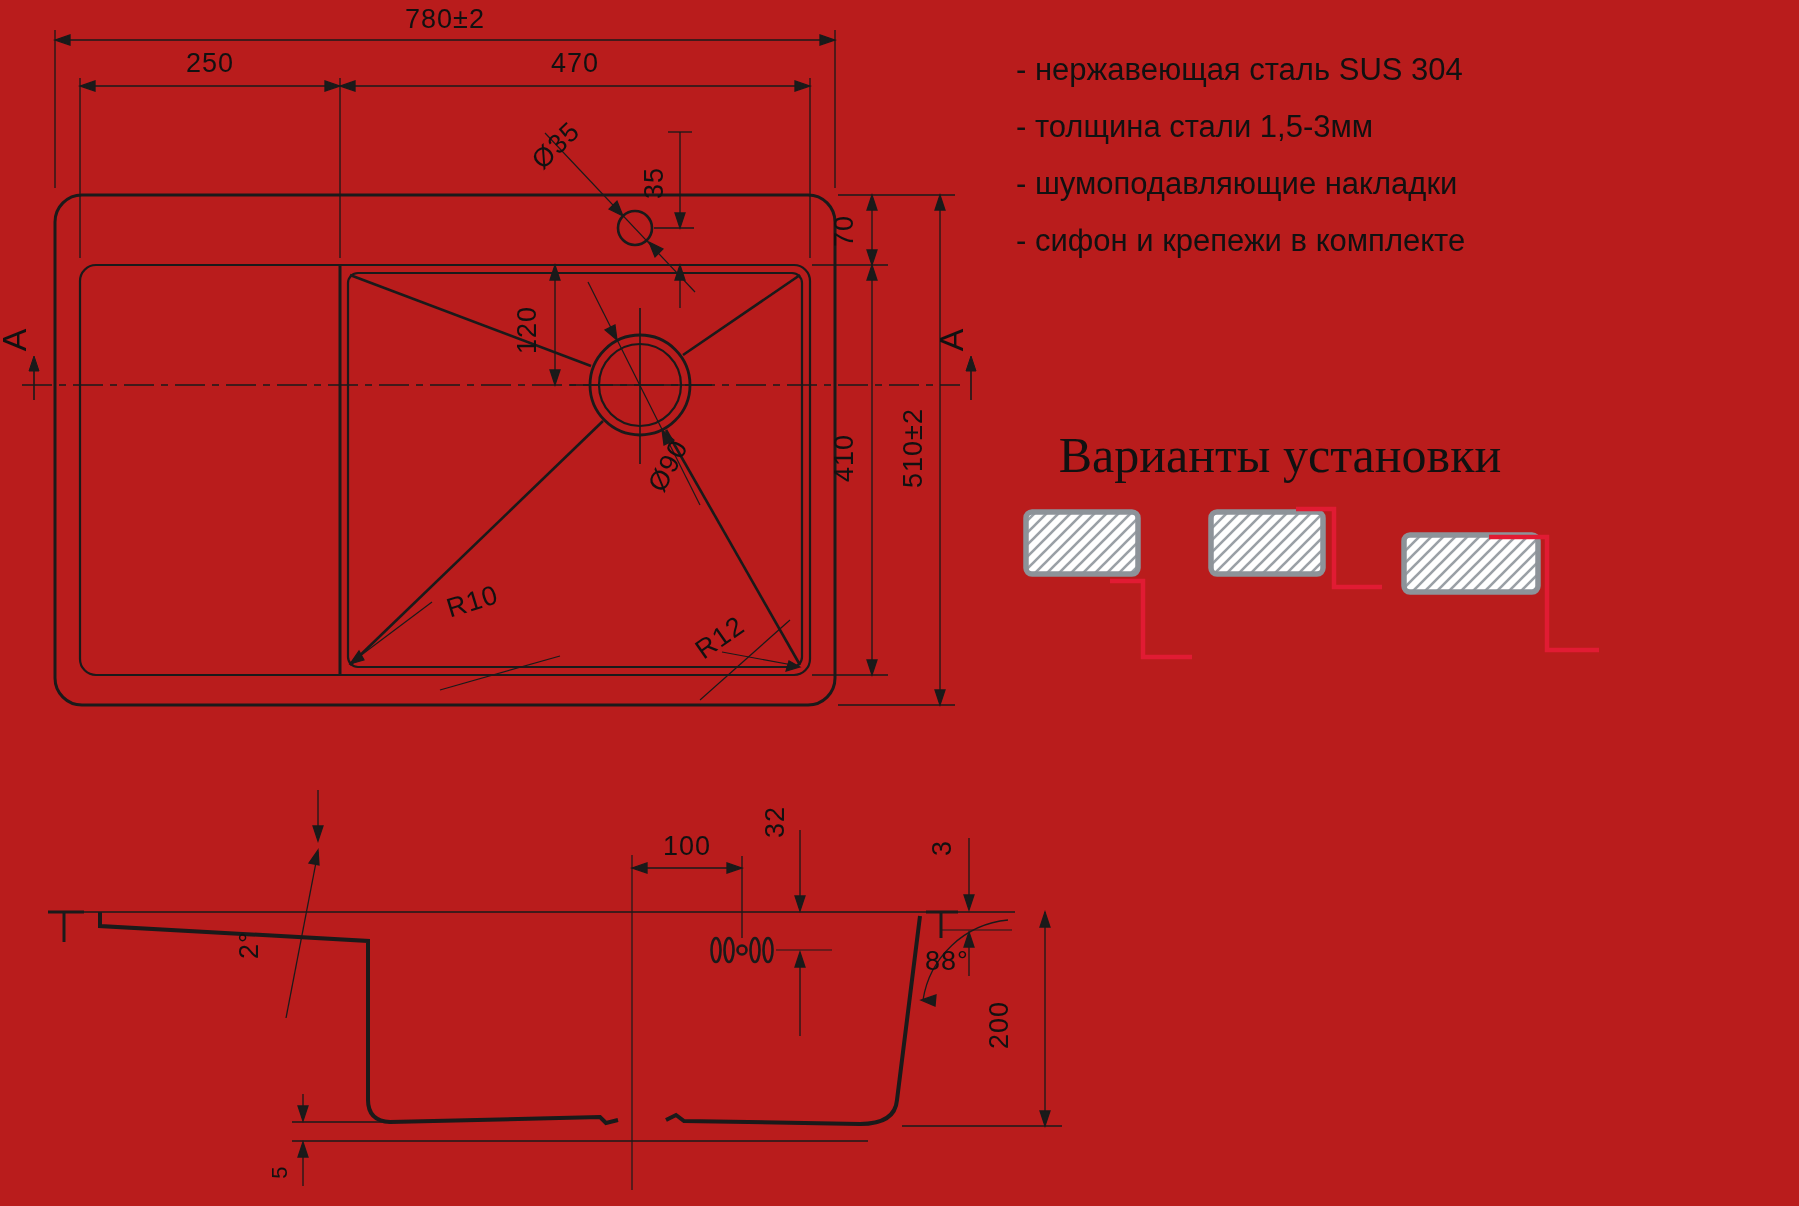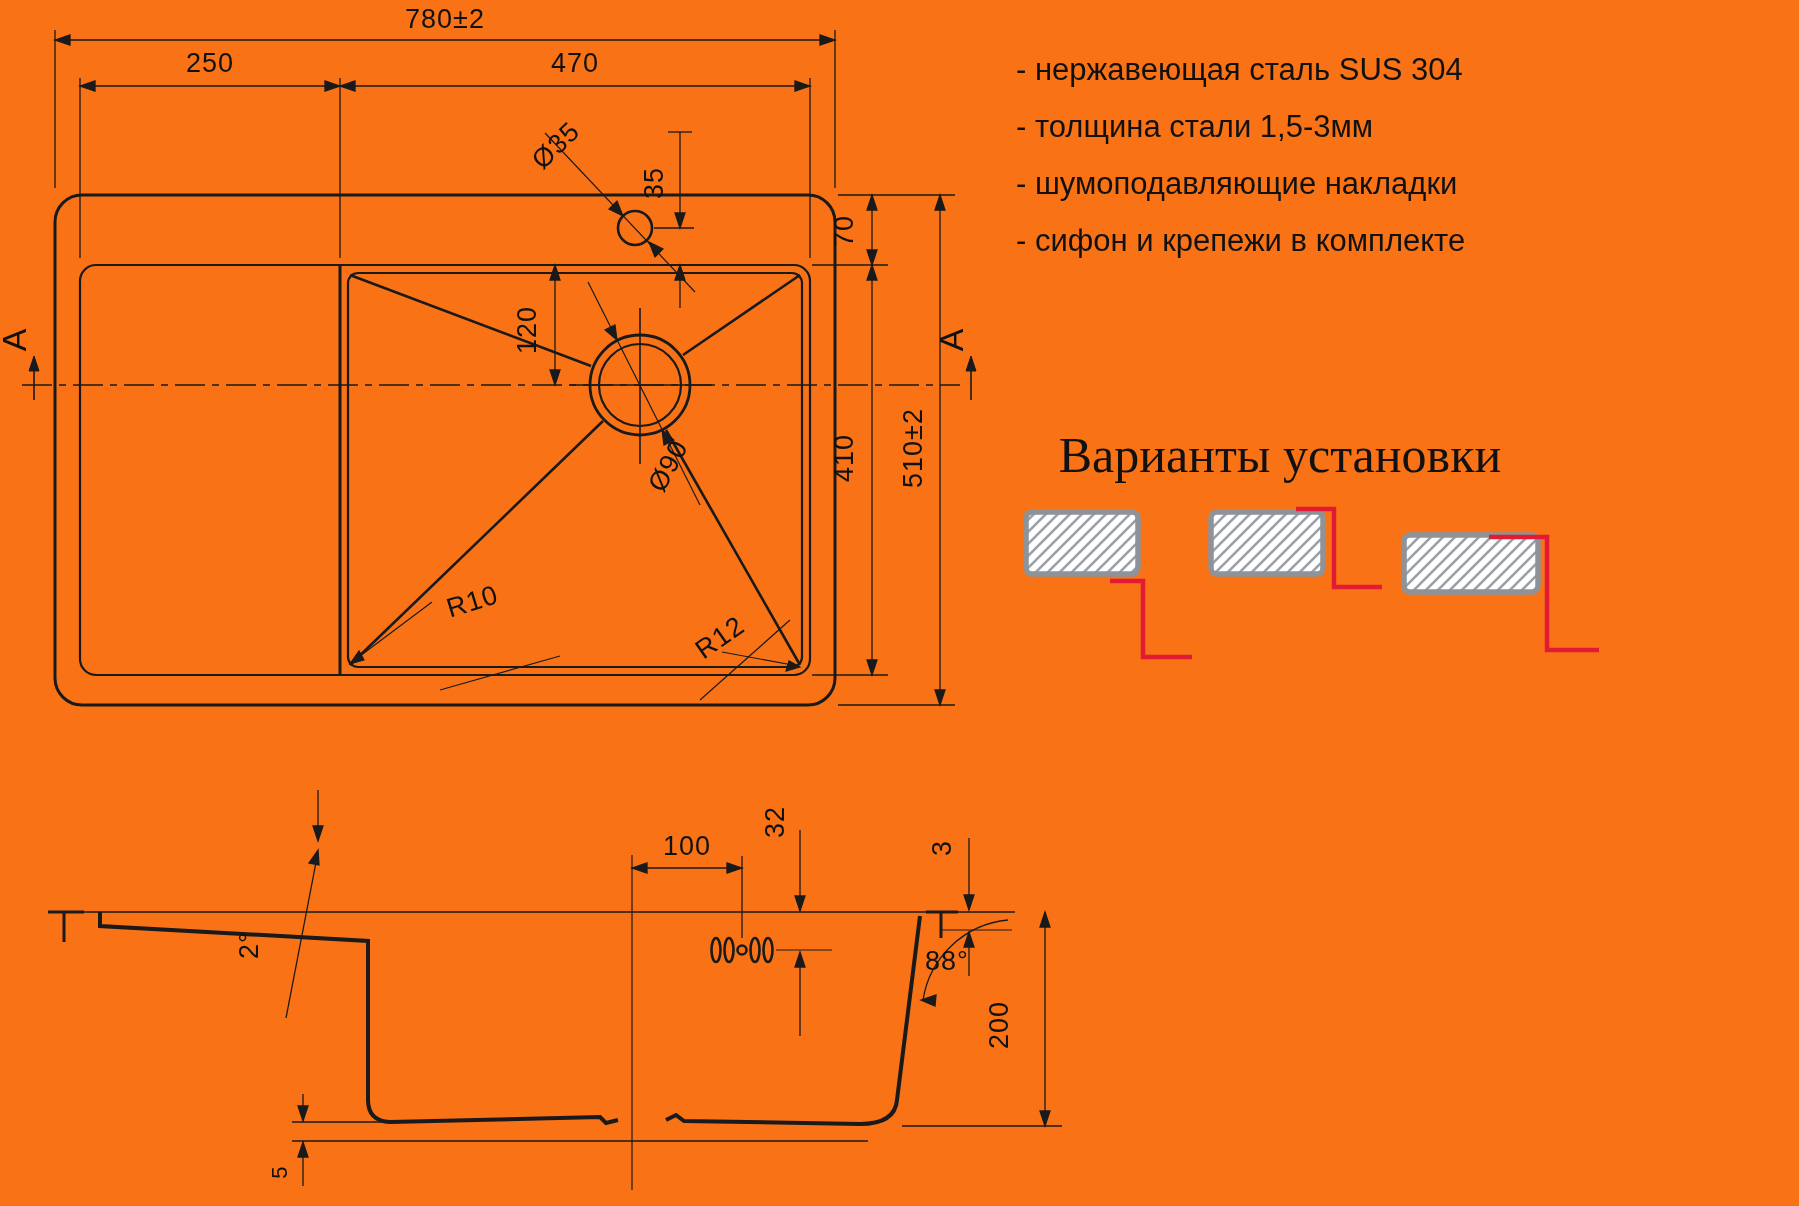--- a/index.html
+++ b/index.html
@@ -1,16 +1,16 @@
 <!DOCTYPE html>
 <html><head>
 <meta charset="utf-8">
 <style>
   html,body{margin:0;padding:0;background:#ffffff;}
-  .page{position:relative;width:1799px;height:1206px;background:#f97316;overflow:hidden;
+  .page{position:relative;width:1799px;height:1206px;background:#b91c1c;overflow:hidden;
         font-family:"Liberation Sans", sans-serif;}
   svg{display:block}
   svg text{fill:#111;}
   .dim{font-size:27px;letter-spacing:1px;}
   .dim-small{font-size:22px;letter-spacing:1px;}
   .note{font-size:31px;}
   .title{font-family:"Liberation Serif", serif;font-size:50px;}
   .marker{font-size:34px;}
 </style>
 </head>

